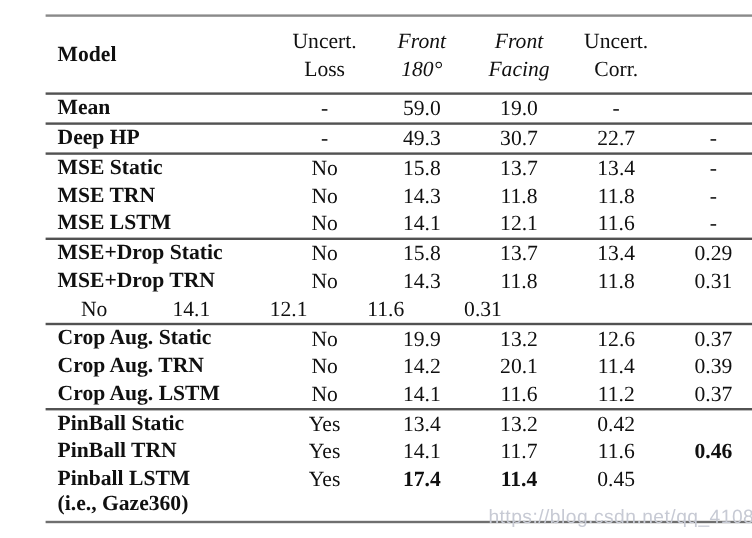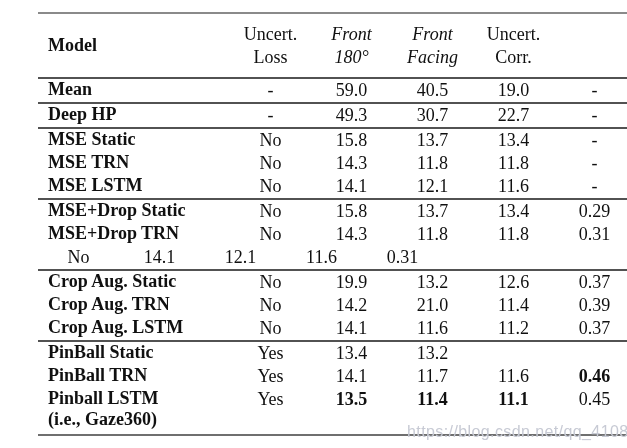--- a/index.html
+++ b/index.html
@@ -82,21 +82,20 @@
         </div>
       </div>
     <div>
         <div class="group">
           <div class="row">
             <div class="cell model">
               <div>Mean</div>
             </div>
             <div class="cell num">-</div>
             <div class="cell num">59.0</div>
-            <div class="cell num">40.5</div>
             <div class="cell num">19.0</div>
             <div class="cell num">-</div>
           </div>
         </div>
         <div class="group">
           <div class="row">
             <div class="cell model">
               <div>Deep HP</div>
             </div>
             <div class="cell num">-</div>
@@ -177,21 +176,21 @@
             <div class="cell num">13.2</div>
             <div class="cell num">12.6</div>
             <div class="cell num">0.37</div>
           </div>
           <div class="row">
             <div class="cell model">
               <div>Crop Aug. TRN</div>
             </div>
             <div class="cell num">No</div>
             <div class="cell num">14.2</div>
-            <div class="cell num">21.0</div>
+            <div class="cell num">20.1</div>
             <div class="cell num">11.4</div>
             <div class="cell num">0.39</div>
           </div>
           <div class="row">
             <div class="cell model">
               <div>Crop Aug. LSTM</div>
             </div>
             <div class="cell num">No</div>
             <div class="cell num">14.1</div>
             <div class="cell num">11.6</div>
@@ -200,40 +199,40 @@
           </div>
         </div>
         <div class="group">
           <div class="row">
             <div class="cell model">
               <div>PinBall Static</div>
             </div>
             <div class="cell num">Yes</div>
             <div class="cell num">13.4</div>
             <div class="cell num">13.2</div>
+            <div class="cell num">0.42</div>
           </div>
           <div class="row">
             <div class="cell model">
               <div>PinBall TRN</div>
             </div>
             <div class="cell num">Yes</div>
             <div class="cell num">14.1</div>
             <div class="cell num">11.7</div>
             <div class="cell num">11.6</div>
             <div class="cell num b">0.46</div>
           </div>
           <div class="row tall">
             <div class="cell model">
               <div>Pinball LSTM</div>
               <div>(i.e., Gaze360)</div>
             </div>
             <div class="cell num">Yes</div>
-            <div class="cell num b">13.5</div>
+            <div class="cell num b">17.4</div>
             <div class="cell num b">11.4</div>
-            <div class="cell num b">11.1</div>
             <div class="cell num">0.45</div>
           </div>
         </div>
       </div>
     <div class="rule-bottom"></div>
   </div>
   <div class="watermark">https://blog.csdn.net/qq_41088475</div>
 </div>
 
 </body></html>

